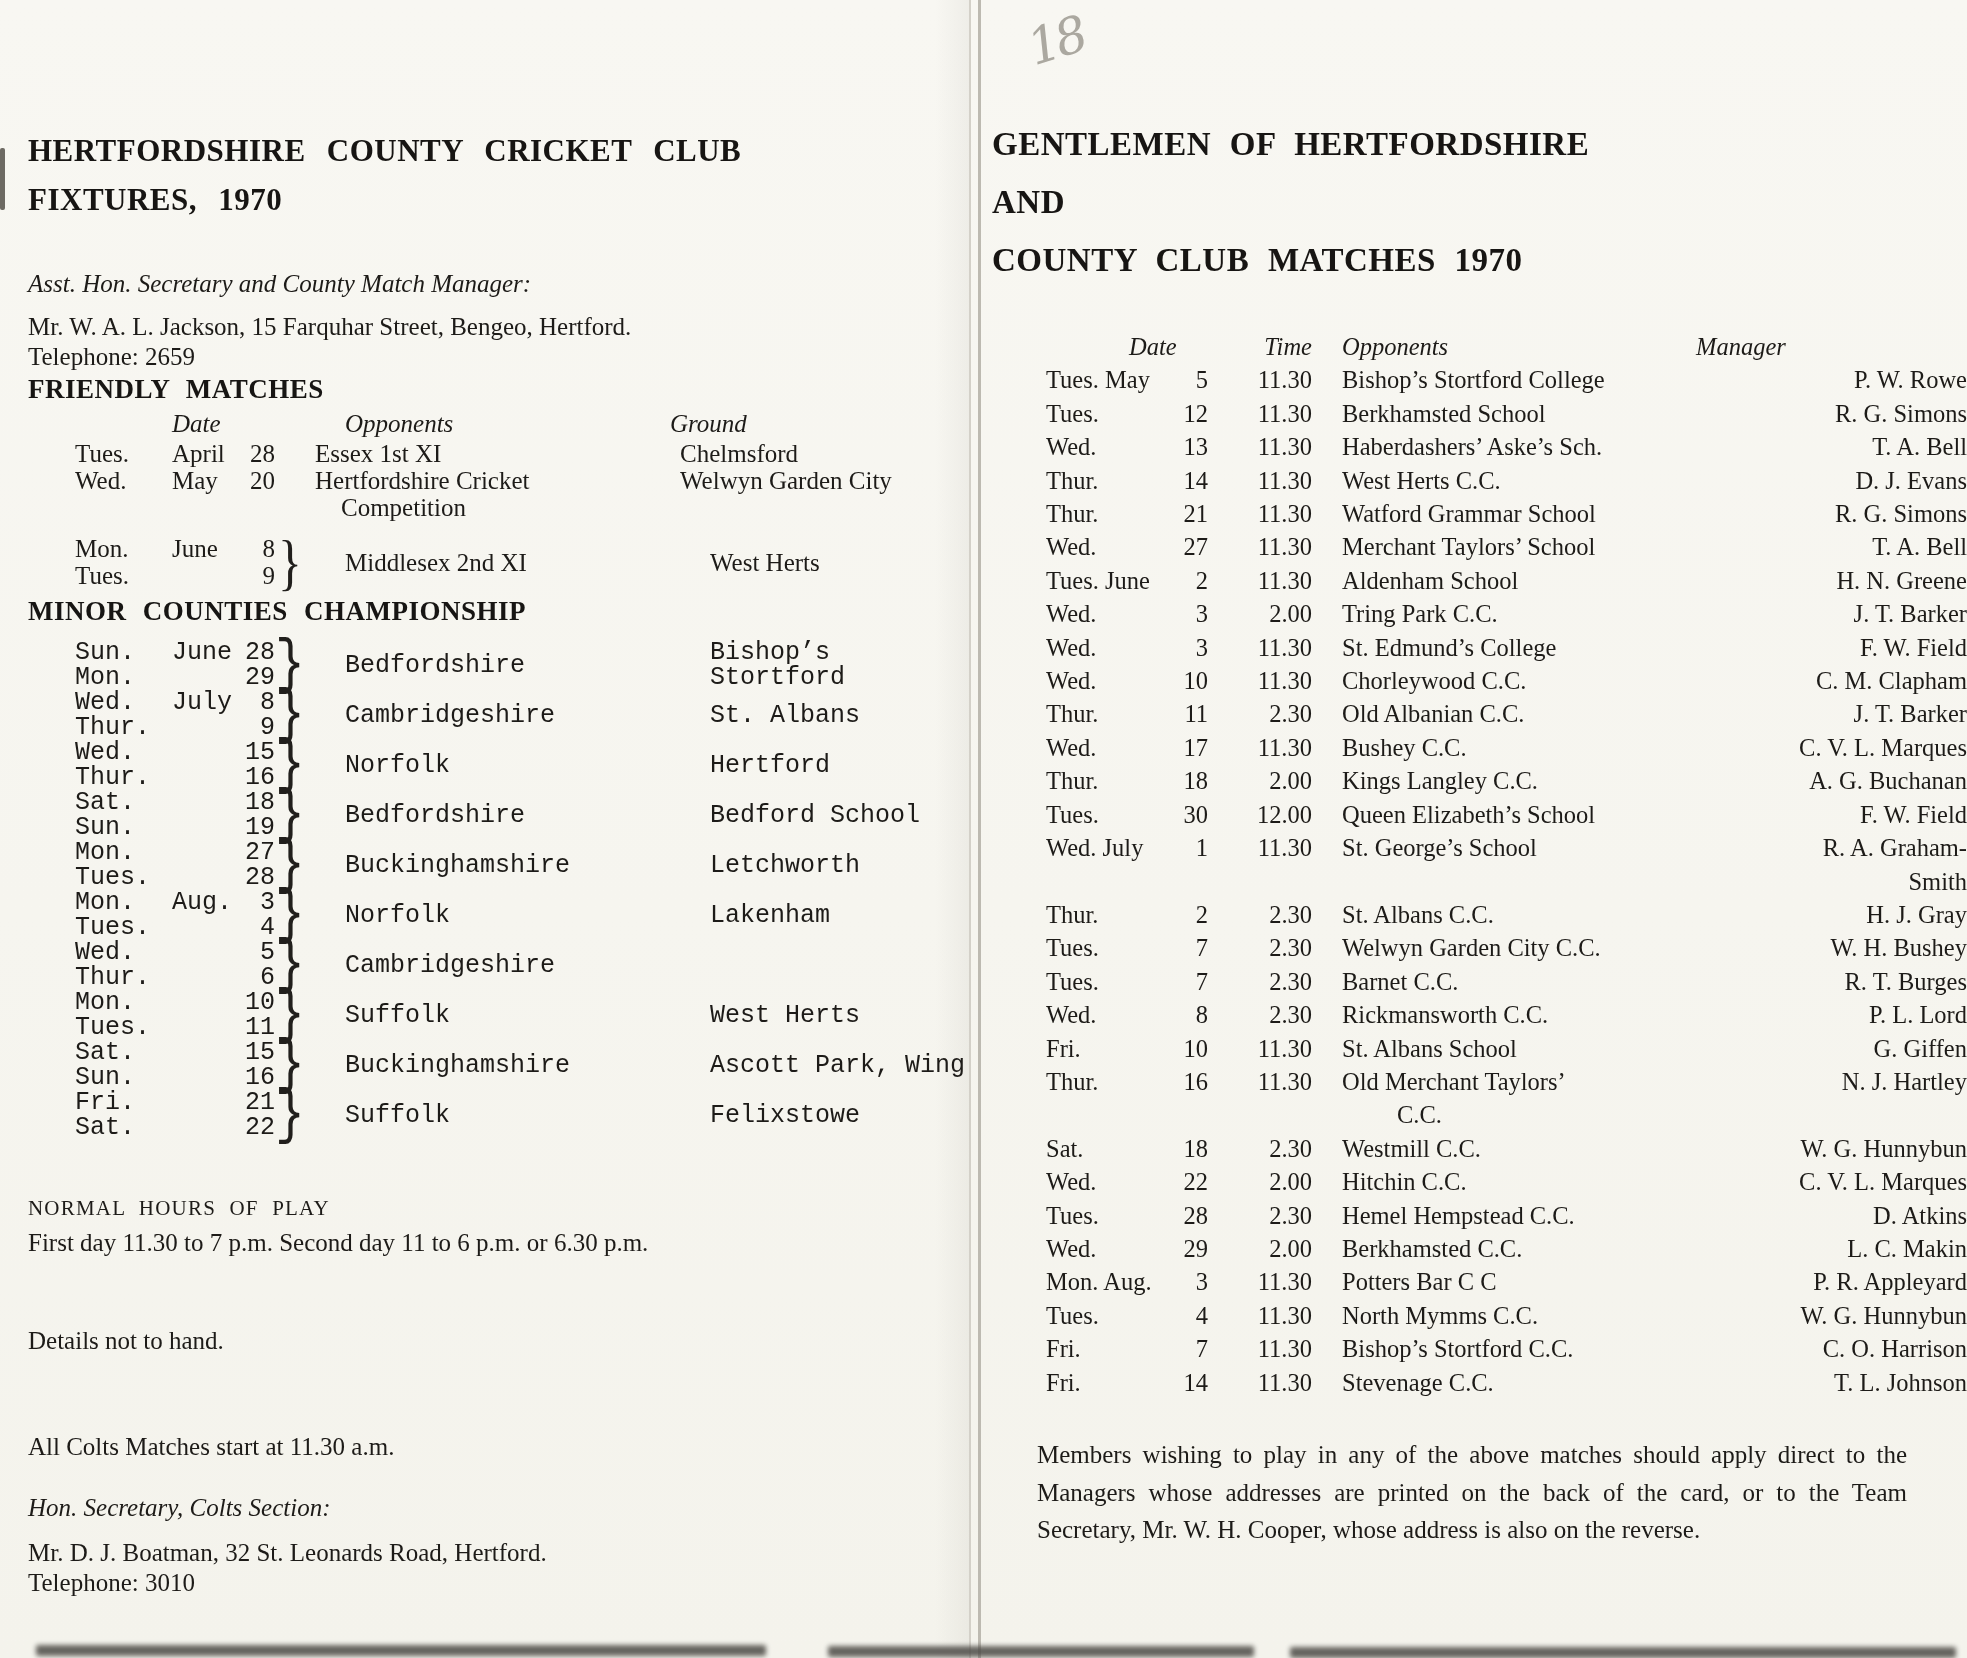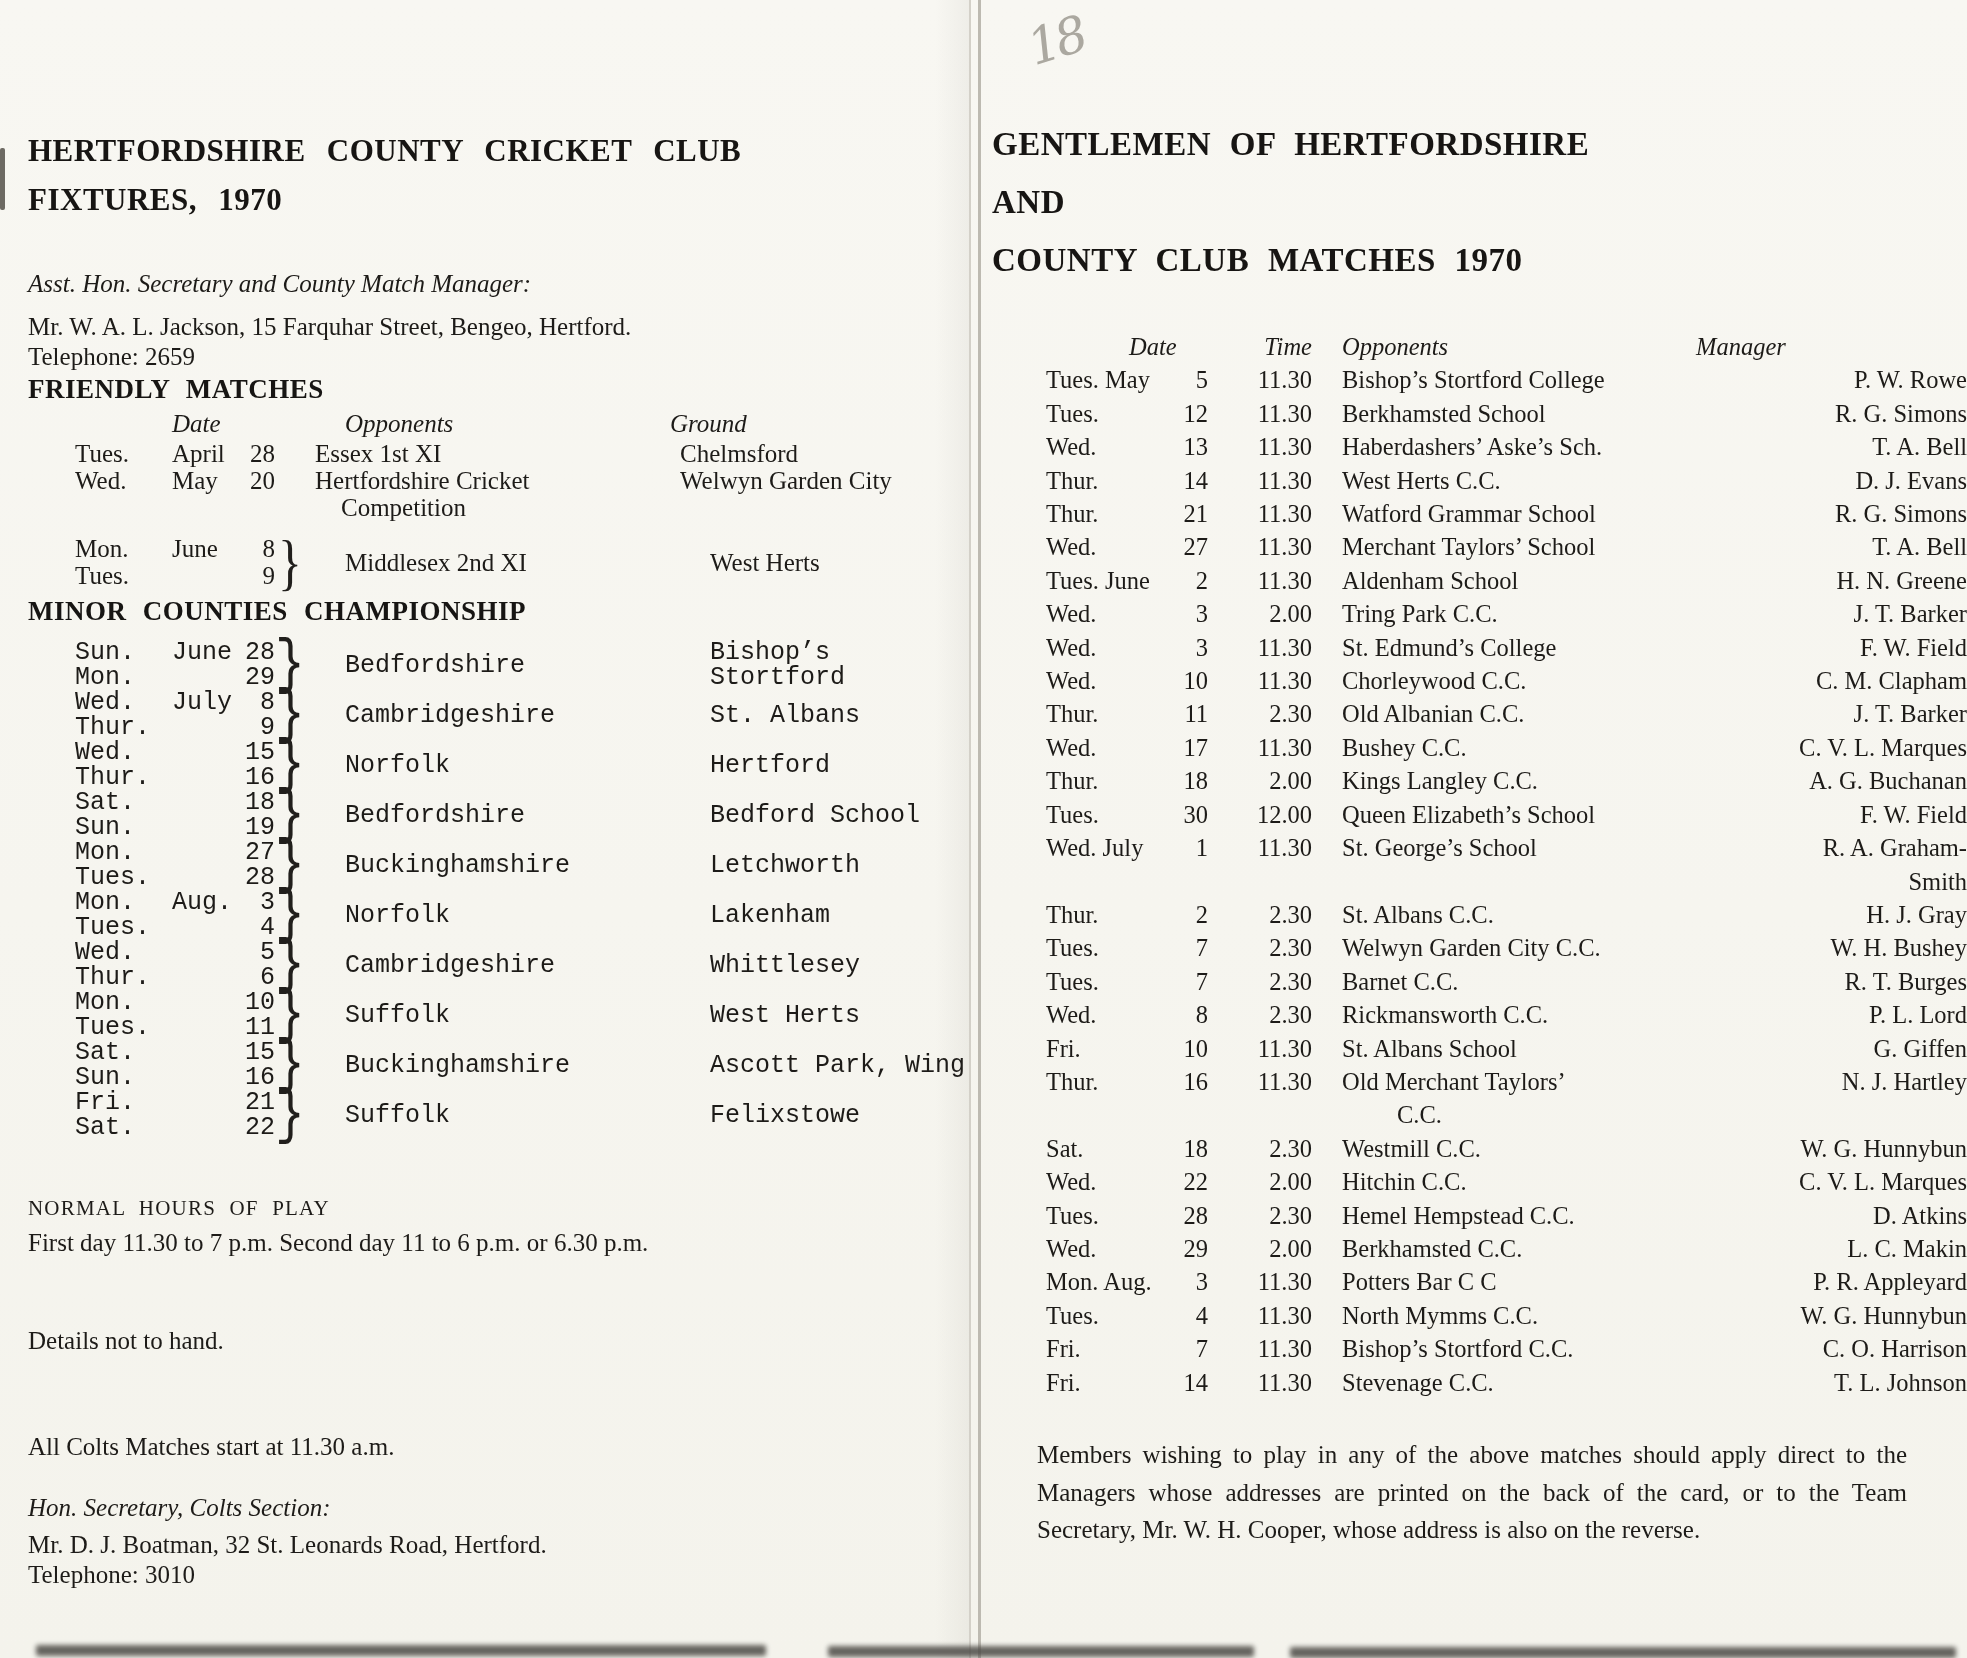--- a/index.html
+++ b/index.html
@@ -317,23 +317,20 @@
               <span class="d">Thur.</span>
               <span class="m"></span>
               <span class="n">6</span>
             </div>
           </div>
           <div class="brace">}</div>
           <div class="opp">
             <div>Cambridgeshire</div>
 
           </div>
-          <div class="grd">
-            <div>Whittlesey</div>
-          </div>
         </div>
 
         <div class="fixture-row">
           <div class="dates">
             <div class="dline">
               <span class="d">Mon.</span>
               <span class="m"></span>
               <span class="n">10</span>
             </div>
             <div class="dline dline2 hide-if-empty">
@@ -401,21 +398,21 @@
     </div>
 
     <div class="blk centered pad-l small-heading" style="top:1196px">NORMAL HOURS OF PLAY</div>
     <div class="blk centered pad-l body-line" style="top:1228px">First day 11.30 to 7 p.m.  Second day 11 to 6 p.m. or 6.30 p.m.</div>
 
     <div class="blk centered pad-l body-line" style="top:1326px">Details not to hand.</div>
 
     <div class="blk centered pad-l body-line" style="top:1432px">All Colts Matches start at 11.30 a.m.</div>
 
     <div class="blk centered pad-l" style="top:1494px">
-      <div class="italic-line" style="margin-bottom:8px">Hon. Secretary, Colts Section:</div>
+      <div class="italic-line" style="margin-bottom:16px">Hon. Secretary, Colts Section:</div>
       <div class="body-line">Mr. D. J. Boatman, 32 St. Leonards Road, Hertford.</div>
       <div class="body-line">Telephone: 3010</div>
     </div>
   </div>
 
   <div class="page page-right">
 
     <div class="blk centered r-title" style="top:126px">GENTLEMEN OF HERTFORDSHIRE</div>
     <div class="blk centered r-title" style="top:184px">AND</div>
     <div class="blk centered r-title" style="top:242px">COUNTY CLUB MATCHES 1970</div>

